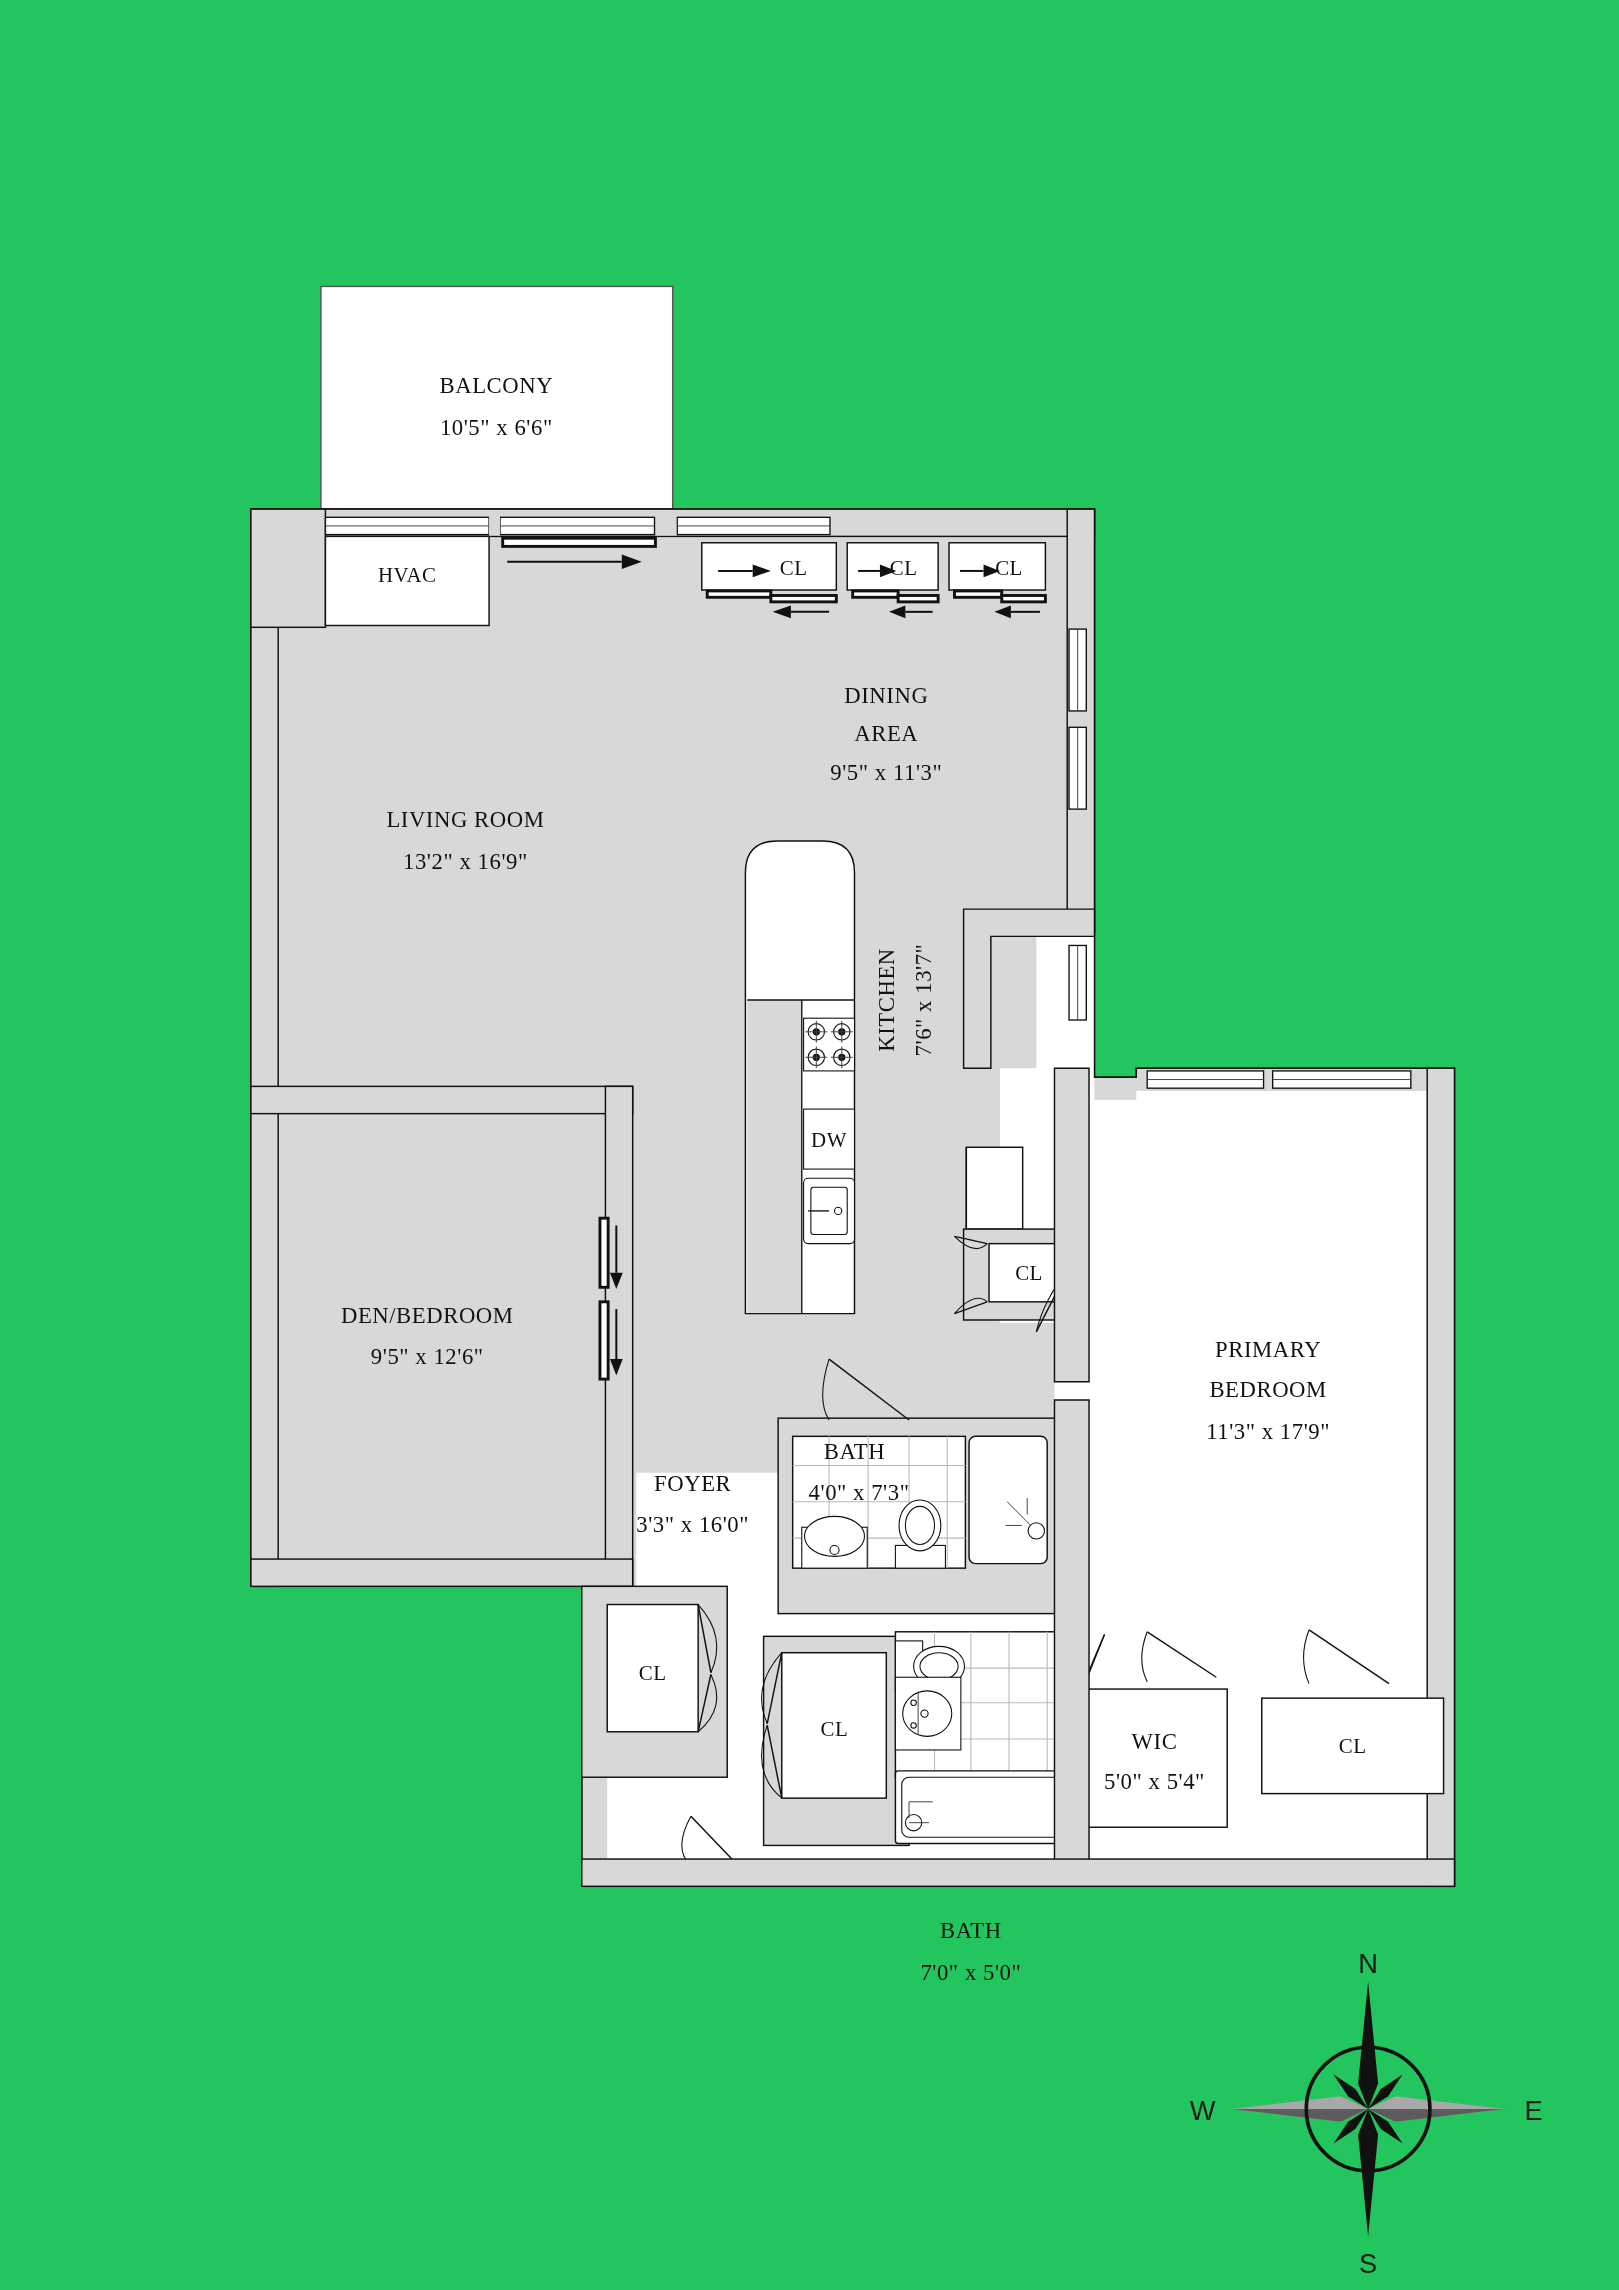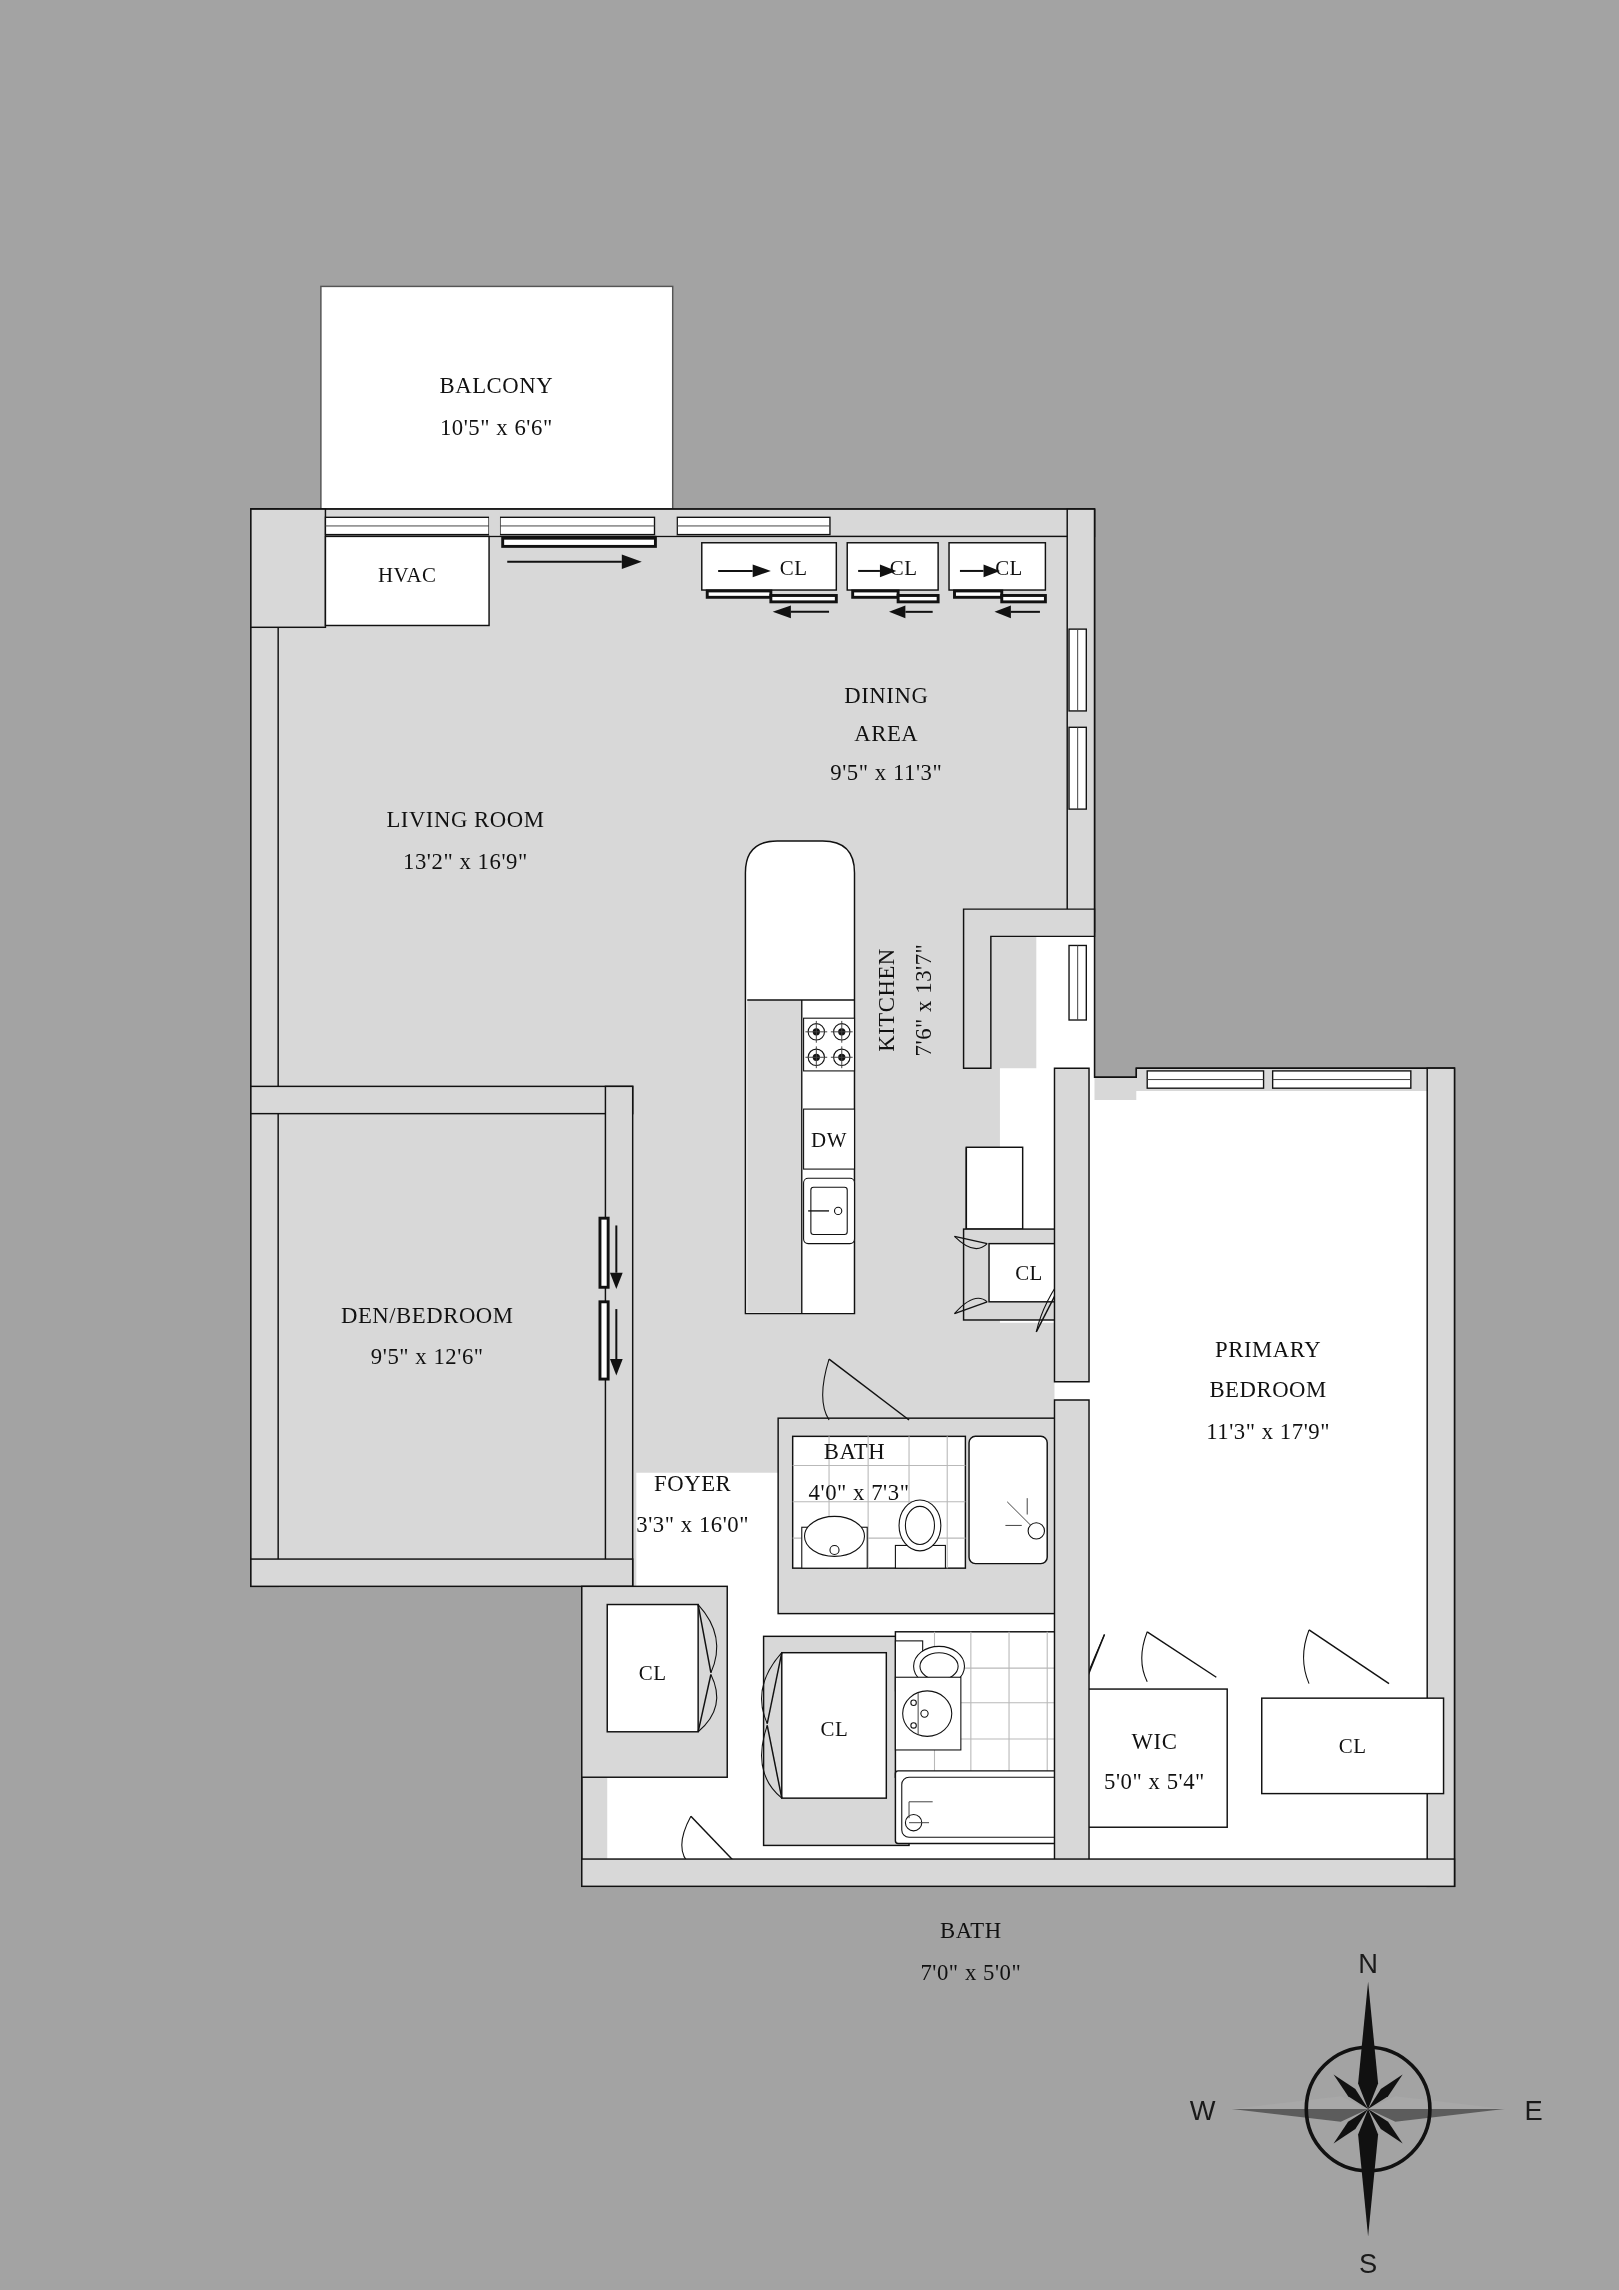--- a/index.html
+++ b/index.html
@@ -7,21 +7,21 @@
     padding: 0;
     background: #ffffff;
   }
   body {
     font-family: "Liberation Serif", "DejaVu Serif", serif;
   }
   #plan-root {
     position: relative;
     width: 1619px;
     height: 2290px;
-    background: #a3a3a3;
+    background: #22c55e;
     overflow: hidden;
   }
   svg#floorplan {
     position: absolute;
     left: 0;
     top: 0;
     width: 1619px;
     height: 2290px;
   }
   .wall        { fill: #d8d8d8; stroke: #111111; stroke-width: 1.6; }

